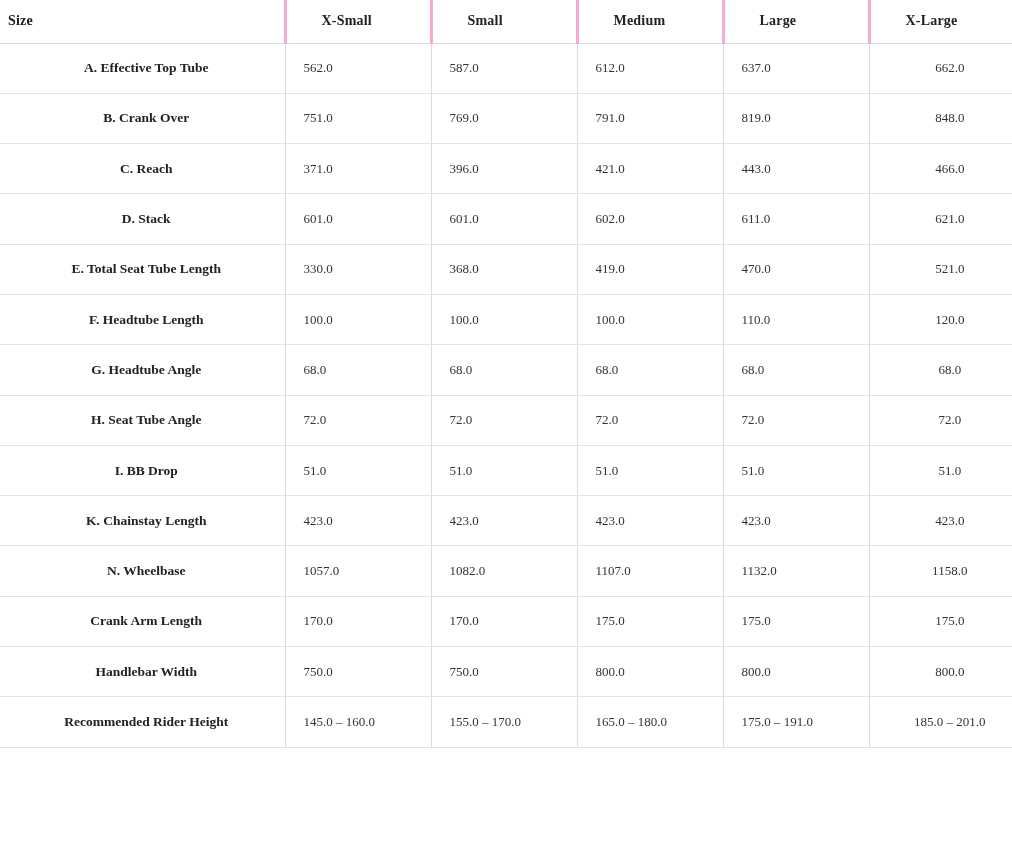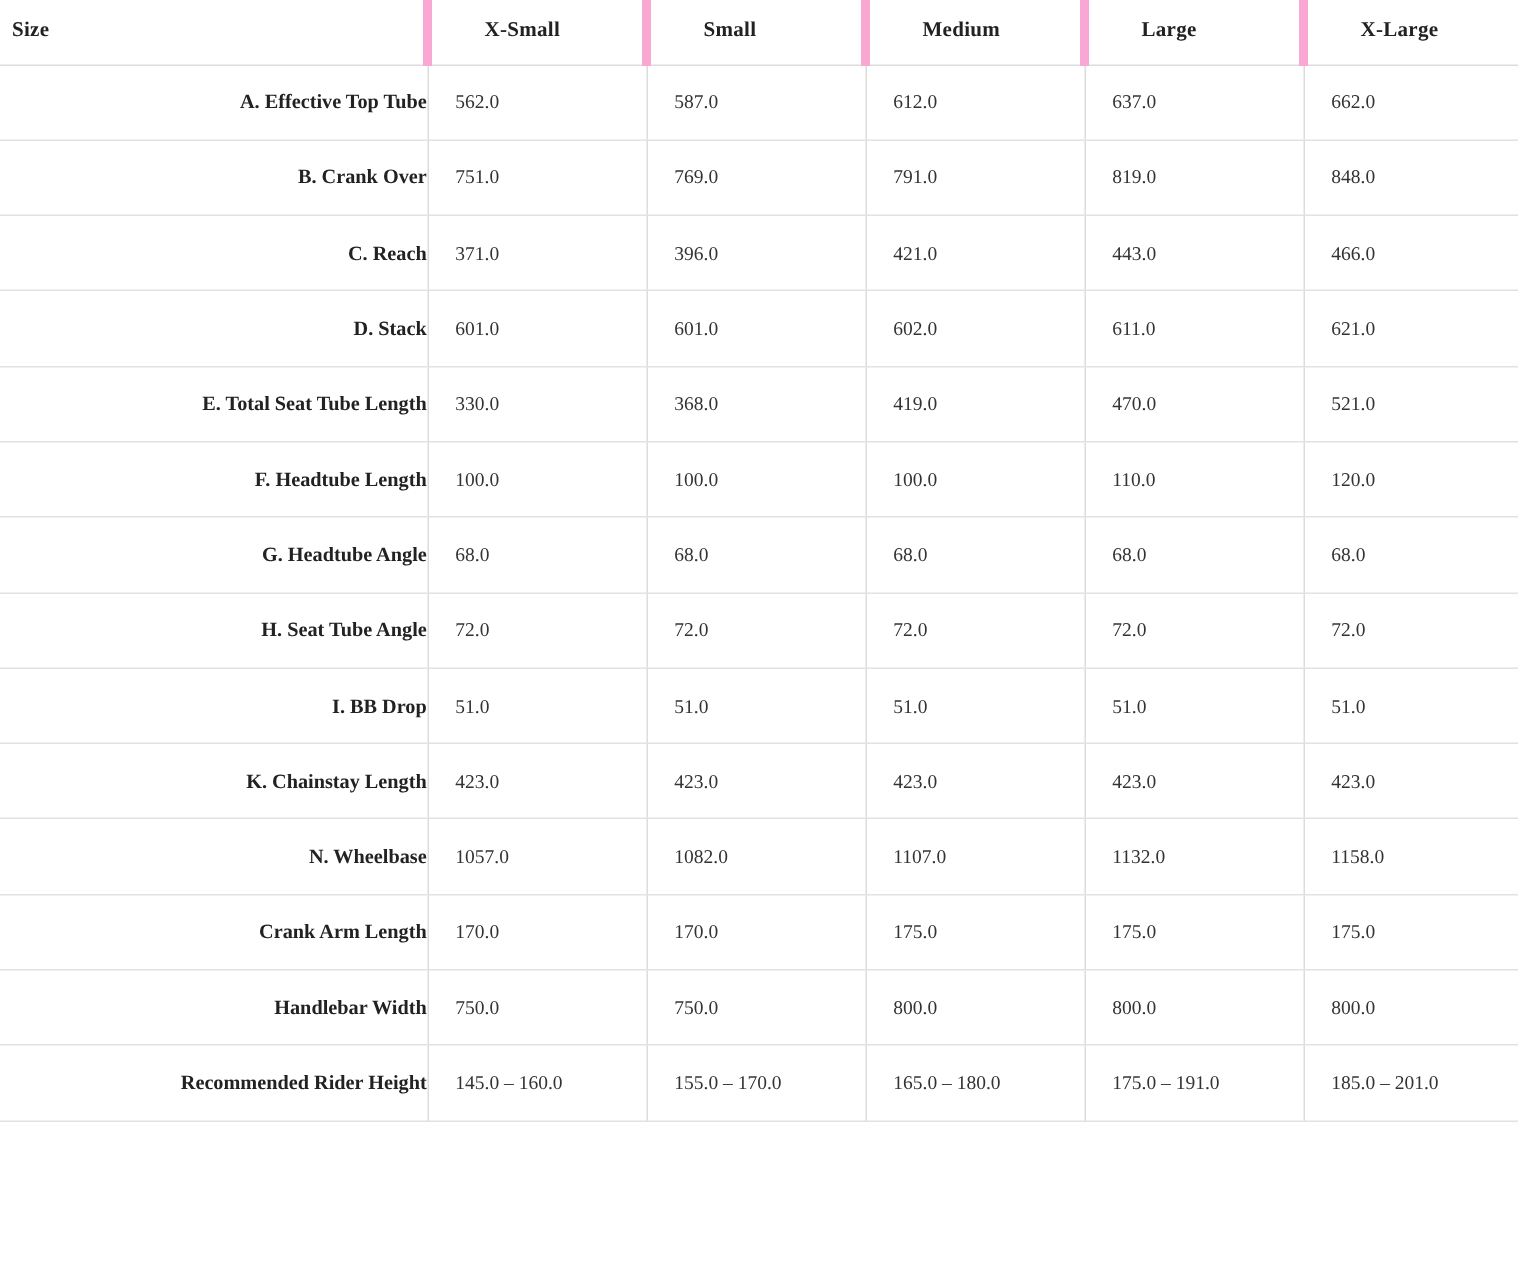--- a/index.html
+++ b/index.html
@@ -26,51 +26,51 @@
 
   thead th {
     text-align: left;
     vertical-align: middle;
     font-size: 14px;
     font-weight: bold;
     color: #222222;
     padding: 0 0 0 8px;
     height: 43px;
     border-bottom: 1px solid #dcdcdc;
-    border-right: 6px solid #f9a8d4;
+    border-right: 3px solid #f9a8d4;
     letter-spacing: 0.2px;
   }
   thead th.col-head-size {
     padding-left: 35px;
   }
   thead th:last-child { border-right: none; margin-left: 48px; }
 
   tbody th {
-    text-align: right;
+    text-align: center;
     vertical-align: middle;
     font-size: 13.5px;
     font-weight: bold;
     color: #222222;
     padding: 0 0 0 8px;
     height: 50.3px;
     border-bottom: 1px solid #e2e2e2;
     border-right: 1px solid #dcdcdc;
   }
   tbody td {
     text-align: left;
     vertical-align: middle;
     font-size: 13px;
     font-weight: normal;
     color: #333333;
     padding: 0 0 0 18px;
     height: 50.3px;
     border-bottom: 1px solid #e2e2e2;
     border-right: 1px solid #dcdcdc;
   }
-  tbody td:last-child { border-right: none; }
+  tbody td:last-child { border-right: none; text-align: center; }
 </style>
 </head>
 <body>
 
 <table class="geometry-table">
   <colgroup>
     <col class="c-label">
     <col class="c-size">
     <col class="c-size">
     <col class="c-size">

